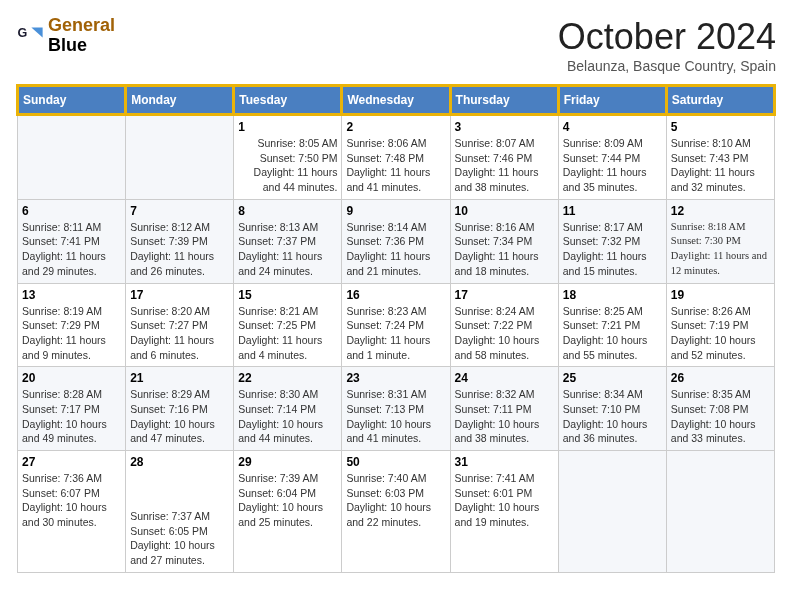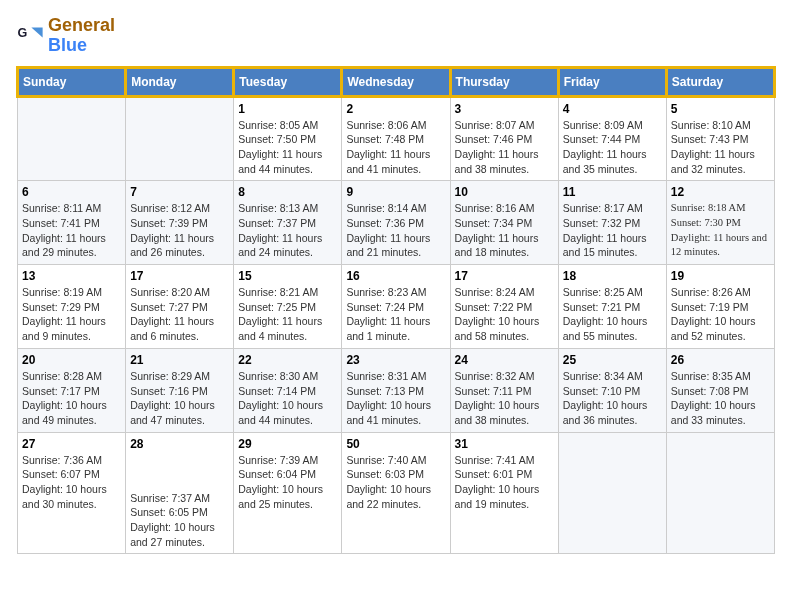--- a/index.html
+++ b/index.html
@@ -93,23 +93,27 @@
   <div class="logo">
     <svg class="logo-icon" viewBox="0 0 40 40">
       <text x="2" y="22" font-size="18" font-weight="bold" fill="#1a1a2e">G</text>
       <polygon points="22,8 38,8 38,22" fill="#4a90d9"></polygon>
     </svg>
     <div>
       <div class="logo-text">
         <span>General</span>
       </div>
       <div class="logo-text">
-        <span style="color:#3b82f6;">Blue</span>
+        <span style="color:#000000;">Blue</span>
       </div>
     </div>
+  </div>
+  <div class="title-block">
+    <div class="month-title">October 2024</div>
+    <div class="location">Belaunza, Basque Country, Spain</div>
   </div>
 </div>
 
 <table>
   <thead>
     <tr>
     <th>Sunday</th>
         <th>Monday</th>
         <th>Tuesday</th>
         <th>Wednesday</th>
@@ -117,21 +121,21 @@
         <th>Friday</th>
         <th>Saturday</th>
       </tr>
   </thead>
   <tbody id="calendar-body">
   <tr>
         <td class="empty-cell"></td>
         <td class="empty-cell"></td>
         <td>
           <span class="day-num">1</span>
-          <div class="day-info" style="white-space: pre-line;">Sunrise: 8:05 AM
+          <div class="day-info" style="white-space: pre-line; text-align: right;">Sunrise: 8:05 AM
 Sunset: 7:50 PM
 Daylight: 11 hours and 44 minutes.</div>
         </td>
         <td>
           <span class="day-num">2</span>
           <div class="day-info" style="white-space: pre-line;">Sunrise: 8:06 AM
 Sunset: 7:48 PM
 Daylight: 11 hours and 41 minutes.</div>
         </td>
         <td>

